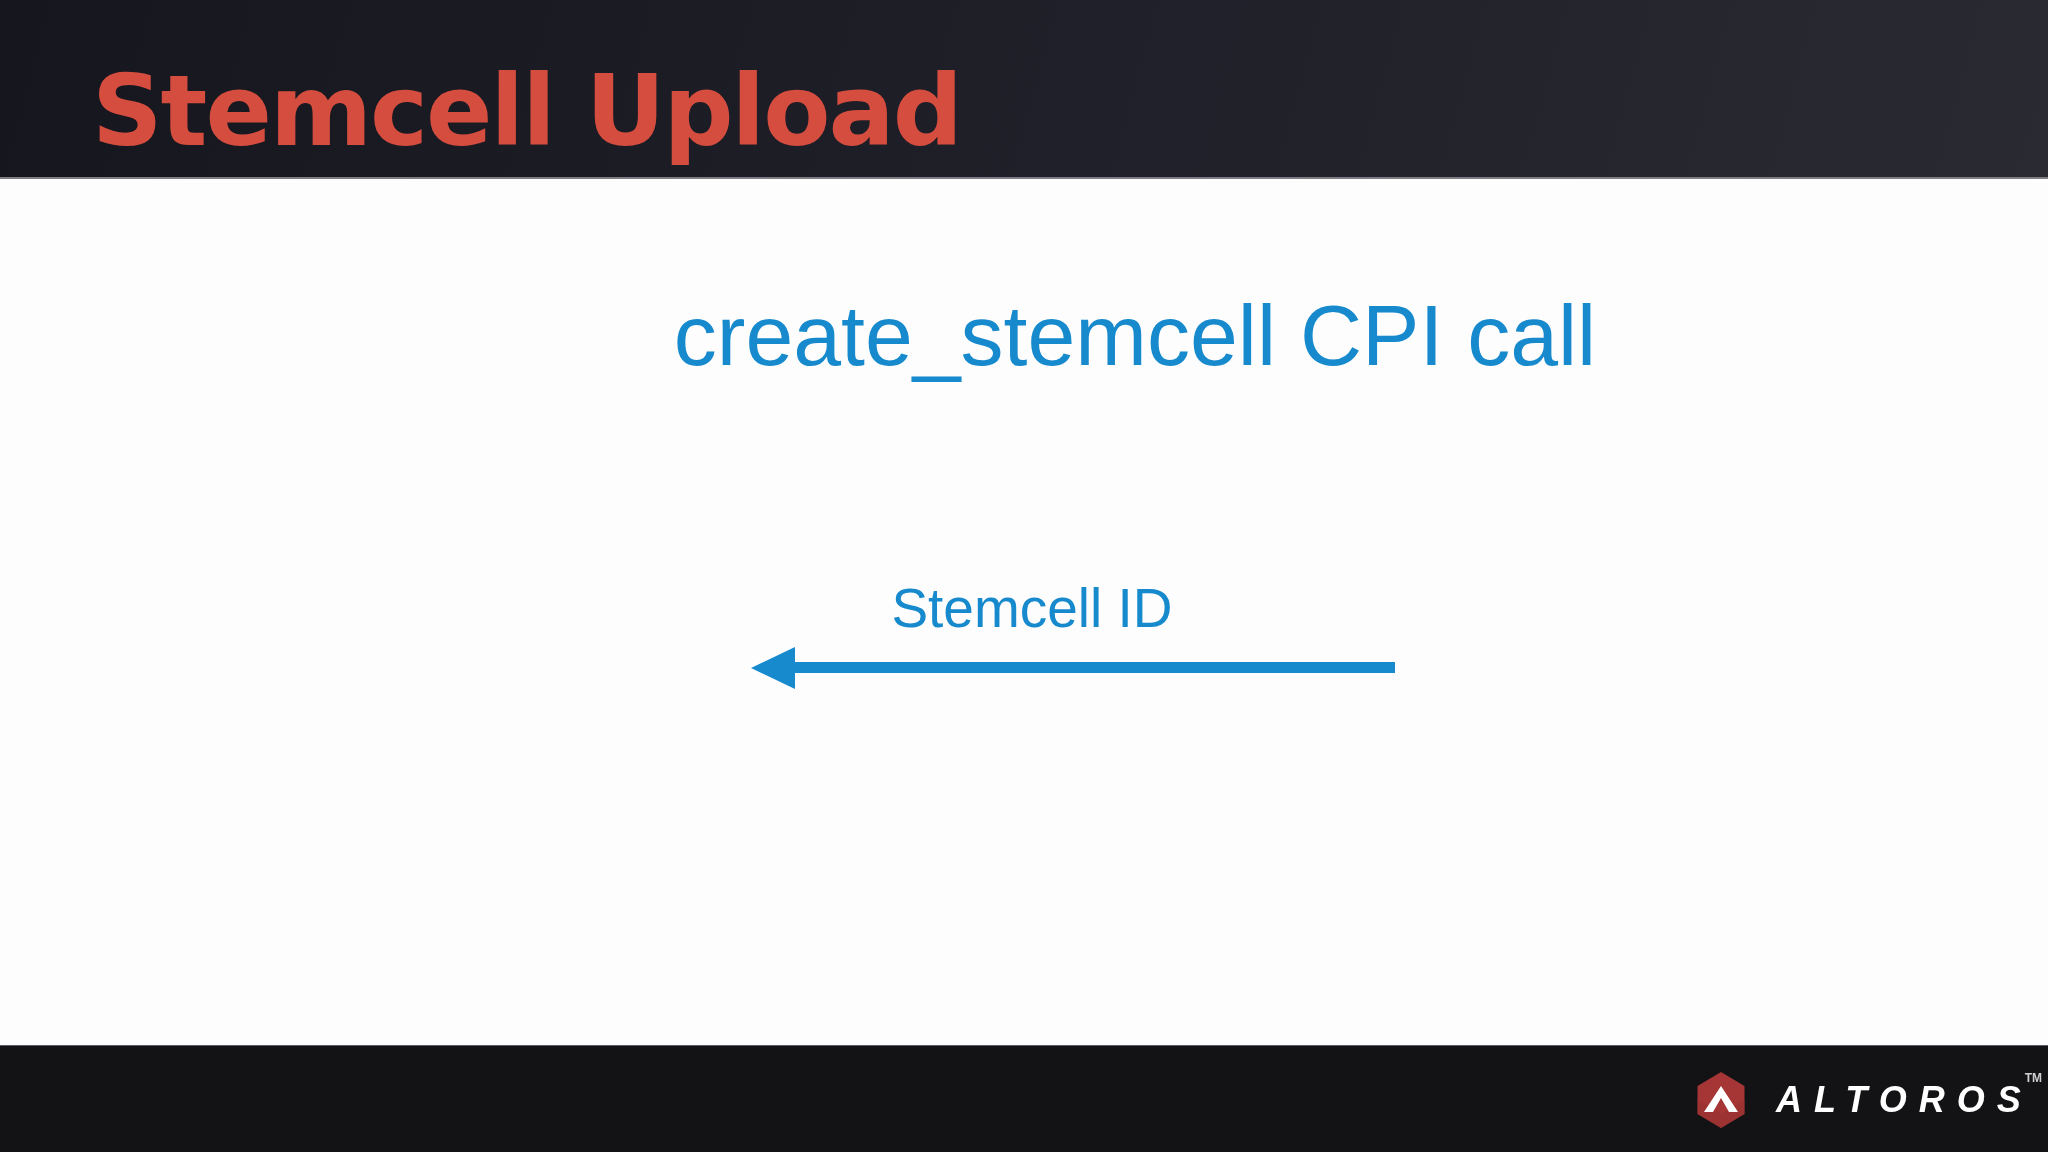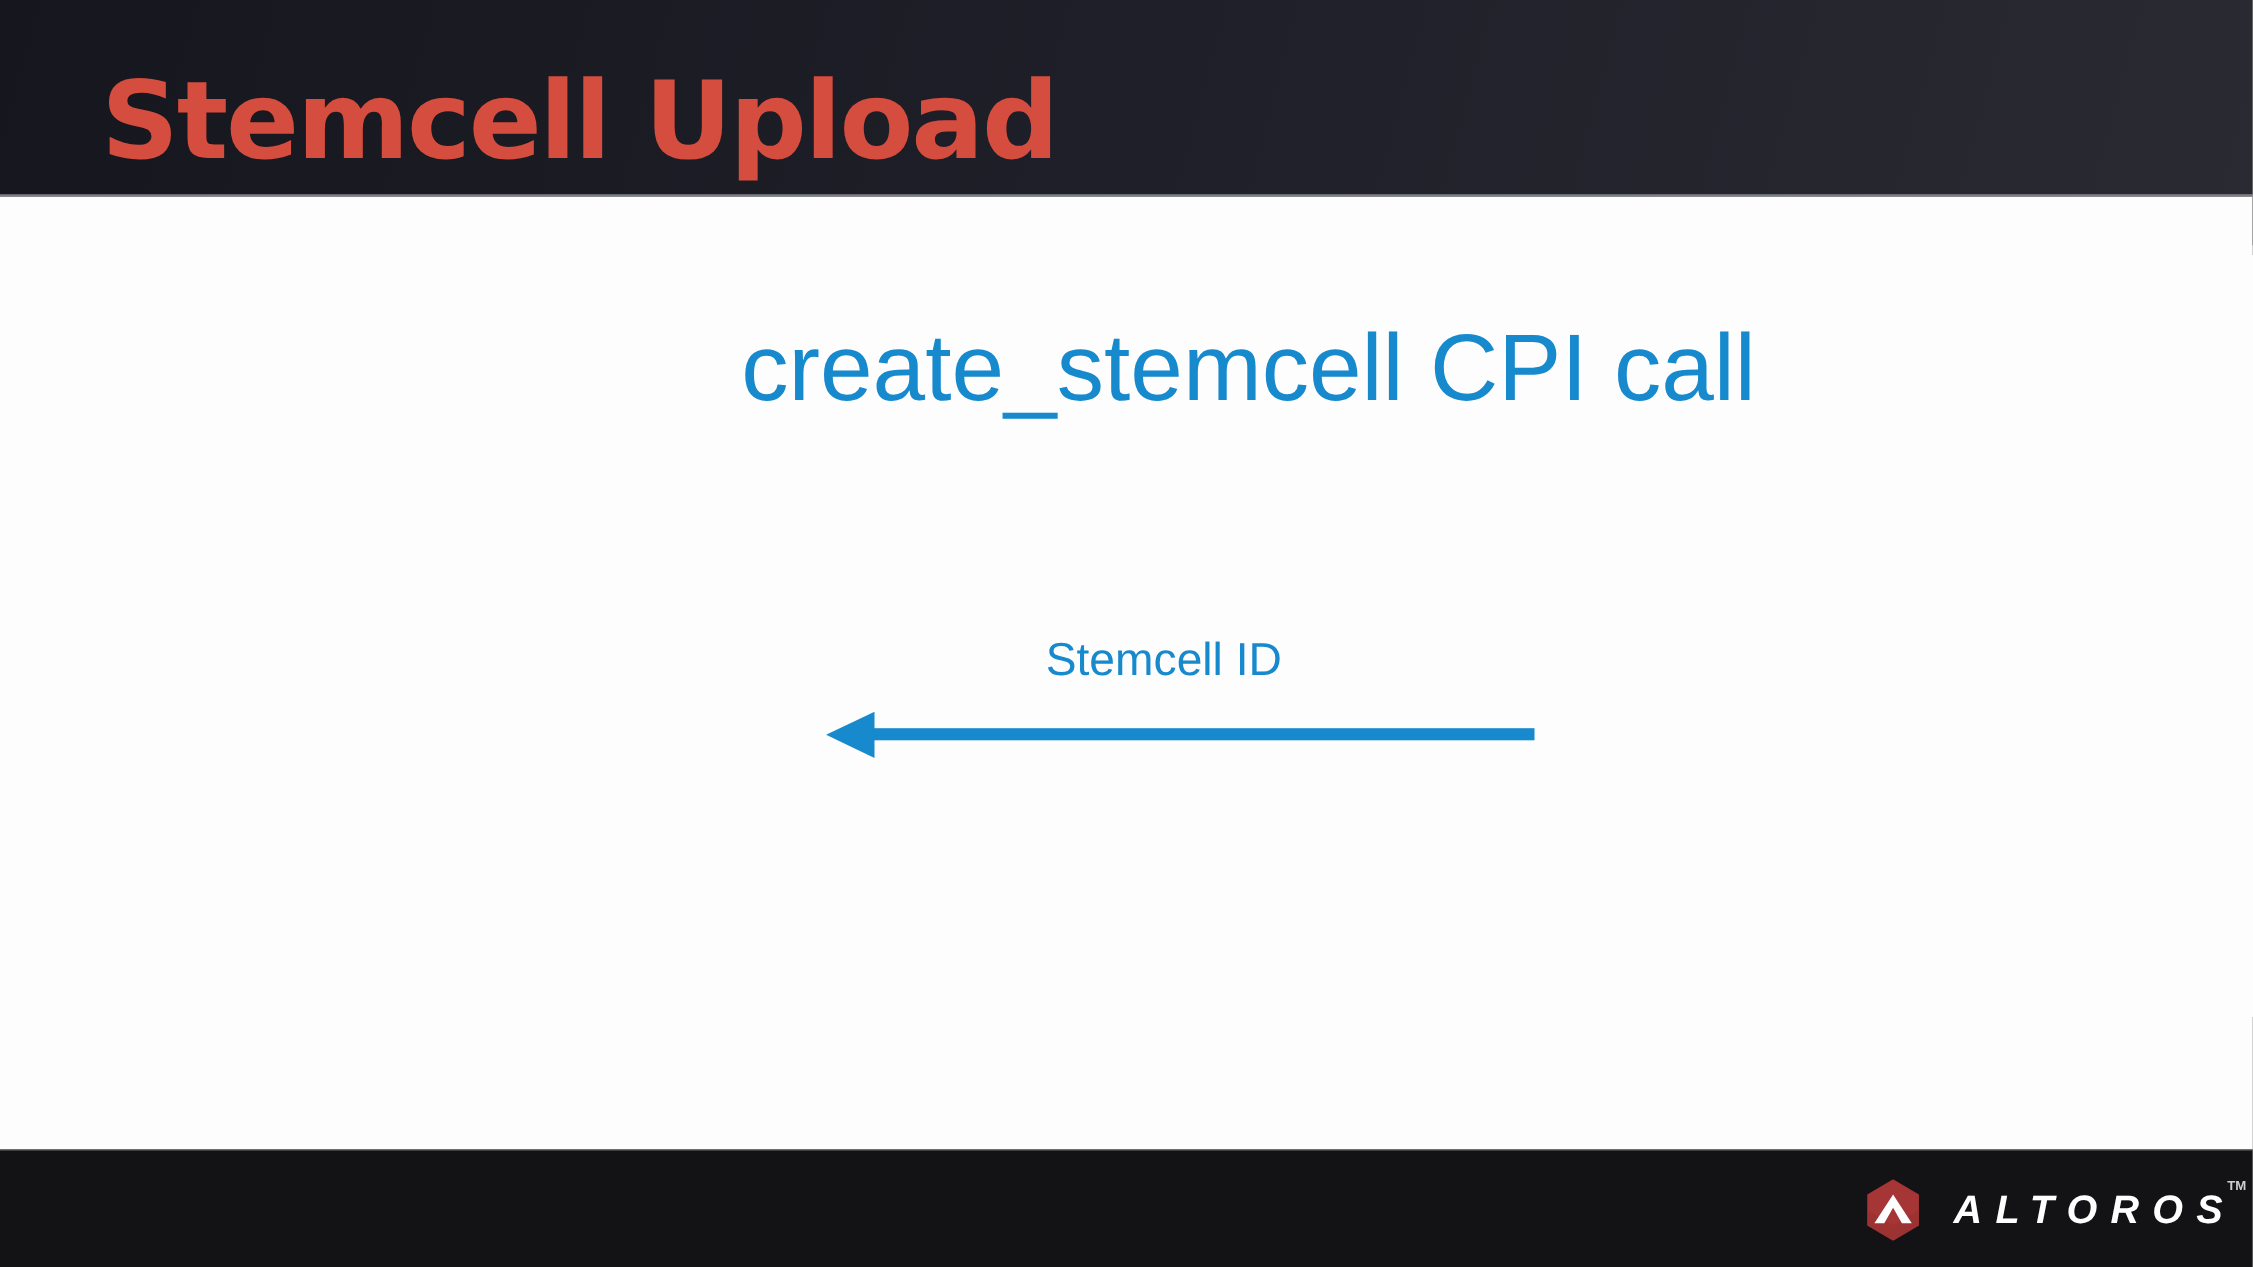--- a/index.html
+++ b/index.html
@@ -92,24 +92,24 @@
     top: 592px;
     width: 280px;
     height: 146px;
     border-width: 10px;
     border-radius: 12px;
     font-size: 54px;
   }
 
   .edge-label {
     position: absolute;
-    left: 1058px;
+    left: 1032px;
     top: 576px;
     transform: translateX(-50%);
-    font-size: 42px;
+    font-size: 55px;
     color: var(--accent-blue);
     white-space: nowrap;
   }
   .arrow-line {
     position: absolute;
     left: 793px;
     top: 662px;
     width: 602px;
     height: 11px;
     background: var(--accent-blue);

